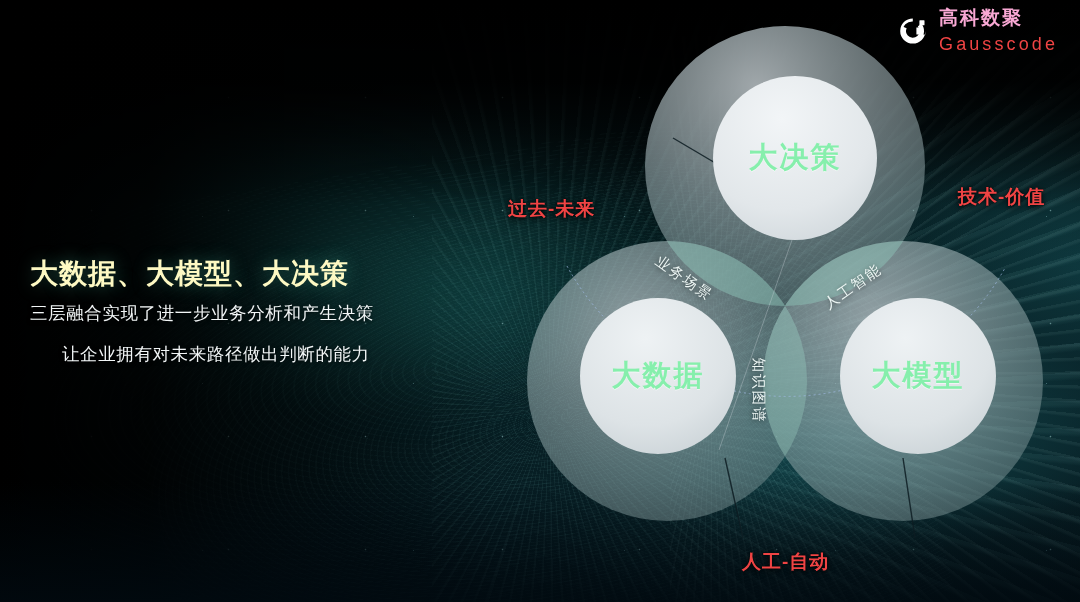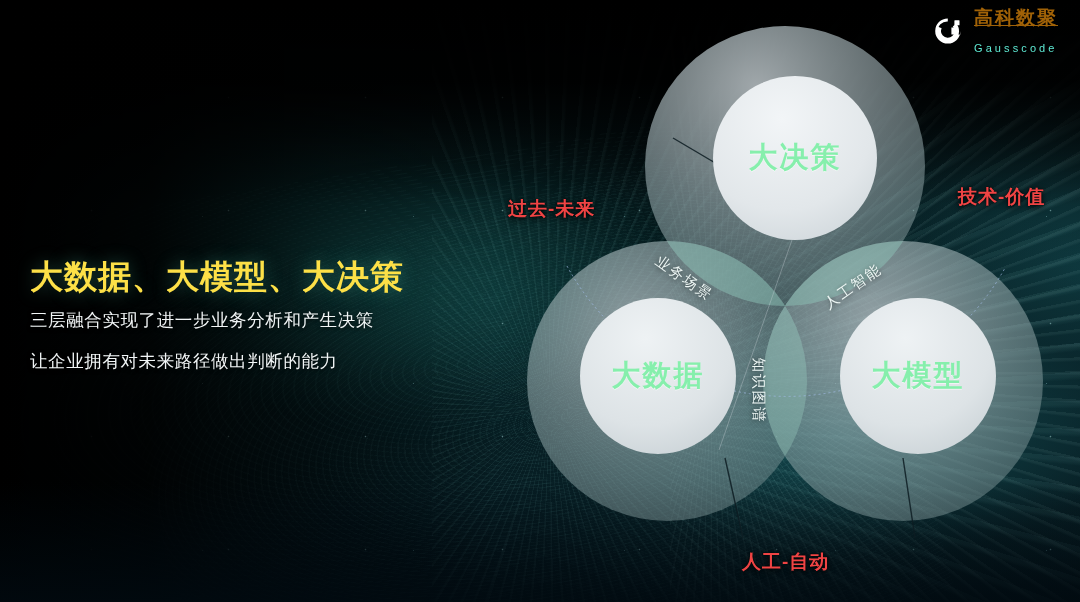--- a/index.html
+++ b/index.html
@@ -78,38 +78,38 @@
     background-image:
       radial-gradient(circle, rgba(190,240,240,.9) .6px, rgba(0,0,0,0) 1.1px),
       radial-gradient(circle, rgba(160,220,225,.7) .5px, rgba(0,0,0,0) 1px);
     background-size:137px 113px, 211px 167px;
     background-position:23px 41px, 97px 133px;
   }
 
   
   .left-block { position:absolute; left:30px; top:255px; width:460px; }
   .headline {
-    font-size:33px; font-weight:700; letter-spacing:1px;
-    color:#fde047;
+    font-size:28px; font-weight:700; letter-spacing:1px;
+    color:#fef9c3;
     text-shadow:0 0 18px rgba(90,220,190,.35);
     white-space:nowrap;
   }
   .subline {
     font-size:17.5px; color:#f2f6f7; font-weight:400;
     margin-top:8px; letter-spacing:.6px; white-space:nowrap;
     text-shadow:0 1px 4px rgba(0,0,0,.8);
   }
-  .subline.second { margin-top:17px; }
+  .subline.second { margin-top:17px;margin-left:32px; }
 
   
   .logo { position:absolute; right:22px; top:8px; display:flex; align-items:center; gap:10px; }
   .logo-mark { width:30px; height:30px; flex:0 0 auto; }
   .logo-text { display:flex; flex-direction:column; line-height:1; }
-  .logo-cn { font-size:19px; font-weight:700; color:#a16207; letter-spacing:2px;text-decoration:underline; }
-  .logo-en { font-size:11px; color:#5eead4; letter-spacing:3.1px; margin-top:16px; font-weight:400; }
+  .logo-cn { font-size:19px; font-weight:700; color:#f9a8d4; letter-spacing:2px; }
+  .logo-en { font-size:18px; color:#ef4444; letter-spacing:3.1px; margin-top:8px; font-weight:400; }
 
   
   .venn { position:absolute; left:505px; top:18px; width:560px; height:560px; }
   .lobe-inner {
     position:absolute; border-radius:50%;
     display:flex; align-items:center; justify-content:center;
   }
   .lobe-label {
     font-size:29px; font-weight:700; color:#86efac; letter-spacing:2px;
     text-shadow:0 1px 0 rgba(255,255,255,.55);

